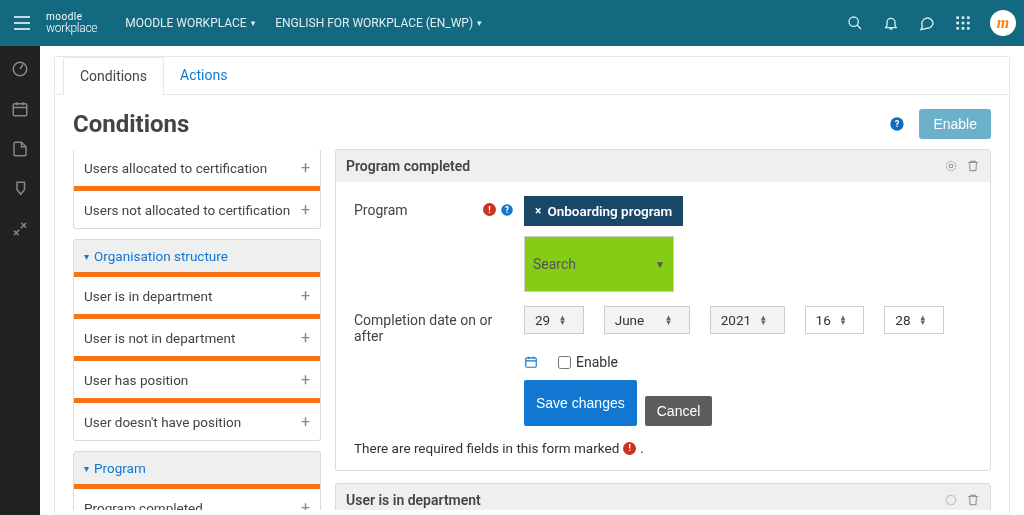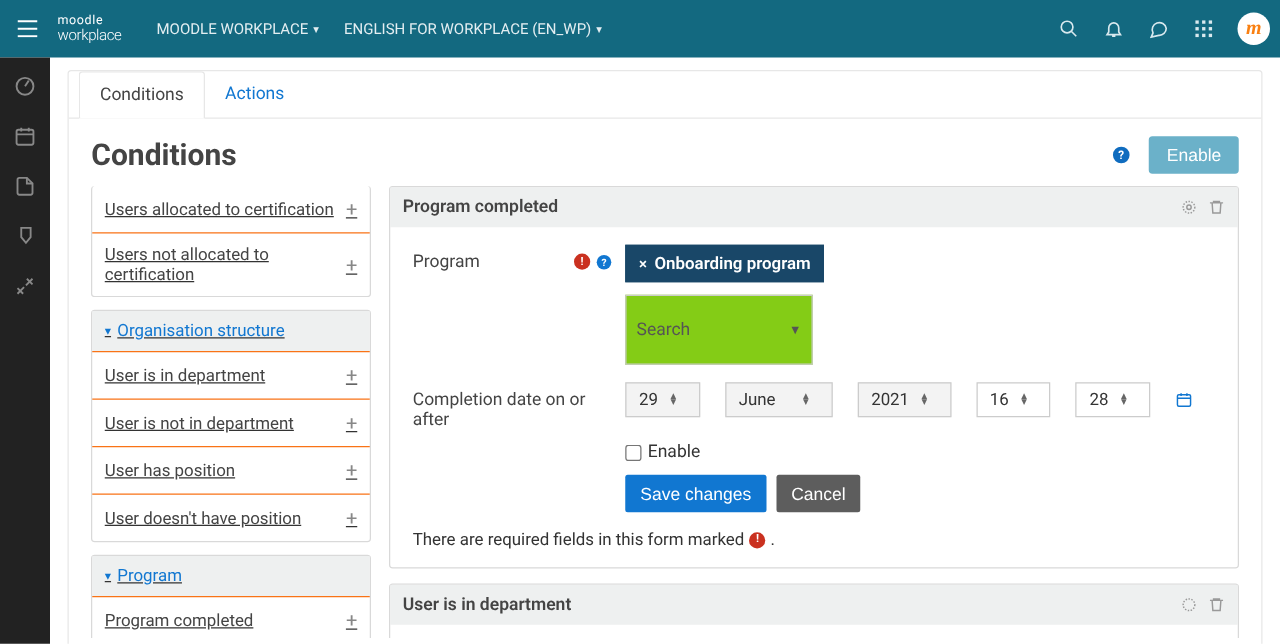--- a/index.html
+++ b/index.html
@@ -26,25 +26,25 @@
   .tab.active { color: #444; border: 1px solid #e7e7e7; border-bottom: 1px solid #fff; margin-bottom: -1px; border-radius: 3px 3px 0 0; background: #fff; }
 
   .page-header { display: flex; align-items: center; padding: 14px 18px 10px 18px; }
   .page-title { font-size: 24px; font-weight: 700; color: #444; }
   .header-right { margin-left: auto; display: flex; align-items: center; gap: 14px; }
   .help-ic { width: 16px; height: 16px; color: #0f6cbf; cursor: pointer; }
   .enable-btn { background: #6bb1c9; color: #fff; border: none; padding: 7px 14px; border-radius: 3px; cursor: pointer; font-size: 14px; }
 
   .main { display: flex; gap: 14px; padding: 0 18px 10px 18px; overflow: hidden; flex: 1; }
 
-  .left-col { width: 224px; overflow-y: auto; text-decoration: underline; }
+  .left-col { width: 248px; overflow-y: auto; }
   .cond-group { border: 1px solid #d9d9d9; border-radius: 3px; margin-bottom: 10px; }
   .group-head { background: #eef0f0; padding: 8px 10px; color: #1177d1; font-size: 13.5px; display: flex; align-items: center; gap: 5px; cursor: pointer; }
   .group-head::before { content: "▾"; font-size: 10px; color: #1177d1; }
-  .cond-row { border-top: 1px solid #f97316; padding: 9px 10px; font-size: 13.5px; color: #444; display: flex; align-items: center; justify-content: space-between; cursor: pointer; }
+  .cond-row { border-top: 5px solid #f97316; padding: 9px 10px; font-size: 13.5px; color: #444; display: flex; align-items: center; justify-content: space-between; cursor: pointer; }
   .cond-row:first-child { border-top: none; }
   .plus { color: #888; font-size: 16px; }
 
   .right-col { flex: 1; overflow-y: auto; display: flex; flex-direction: column; gap: 12px; }
   .panel { border: 1px solid #d9d9d9; border-radius: 3px; }
   .panel-head { background: #eef0f0; padding: 8px 10px; font-weight: 600; font-size: 14px; color: #444; display: flex; align-items: center; }
   .panel-tools { margin-left: auto; display: flex; gap: 8px; }
   .panel-tools svg { width: 14px; height: 14px; color: #999; cursor: pointer; }
   .panel-body { padding: 14px 18px; }
 
@@ -62,21 +62,21 @@
 
   .date-row { display: flex; gap: 20px; align-items: center; flex-wrap: wrap; }
   .sel { border: 1px solid #ccc; background: #f3f3f3; padding: 5px 18px 5px 10px; font-size: 13.5px; display: flex; align-items: center; gap: 10px; cursor: pointer; position: relative; }
   .sel .arr { font-size: 9px; color: #666; display:flex; flex-direction:column; line-height:0.55;}
   .sel.white { background: #fff; }
   .cal-ic { width: 14px; height: 14px; color: #1177d1; cursor: pointer; }
   .chk { display: flex; align-items: center; gap: 5px; font-size: 14px; }
 
   .btn-row { display: flex; gap: 8px; }
   .btn-save { background: #1177d1; color: #fff; border: none; padding: 7px 12px; cursor: pointer; font-size: 14px; border-radius: 2px;}
-  .btn-cancel { background: #5d5d5d; color: #fff; border: none; padding: 7px 12px; cursor: pointer; font-size: 14px; border-radius: 2px;}
+  .btn-cancel { background: #5d5d5d; color: #fff; border: none; padding: 7px 12px; cursor: pointer; font-size: 14px; border-radius: 2px; margin-top: 16px;}
 
   .req-note { font-size: 13.5px; display: flex; align-items: center; gap: 4px; margin-top: 4px; }
 
   .big-sel { width: 230px; border: 1px solid #ccc; padding: 7px 10px; display: flex; align-items: center; justify-content: space-between; cursor: pointer; background: #fff; }
 
   svg { display: block; }
 </style>
 </head>
 <body>
 

